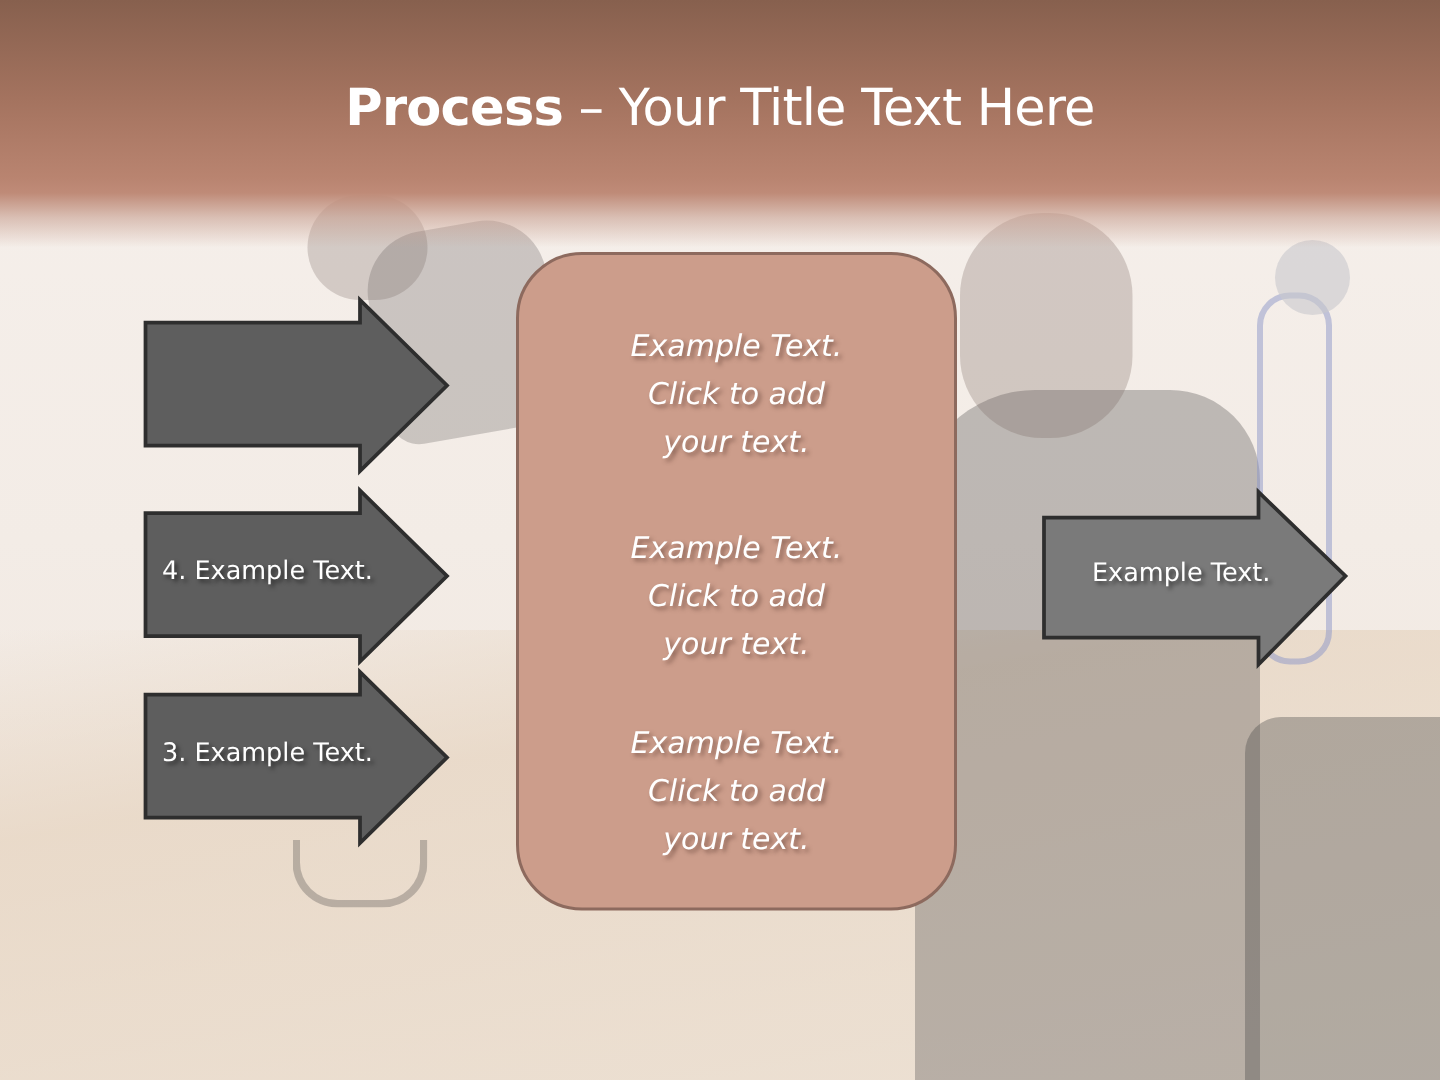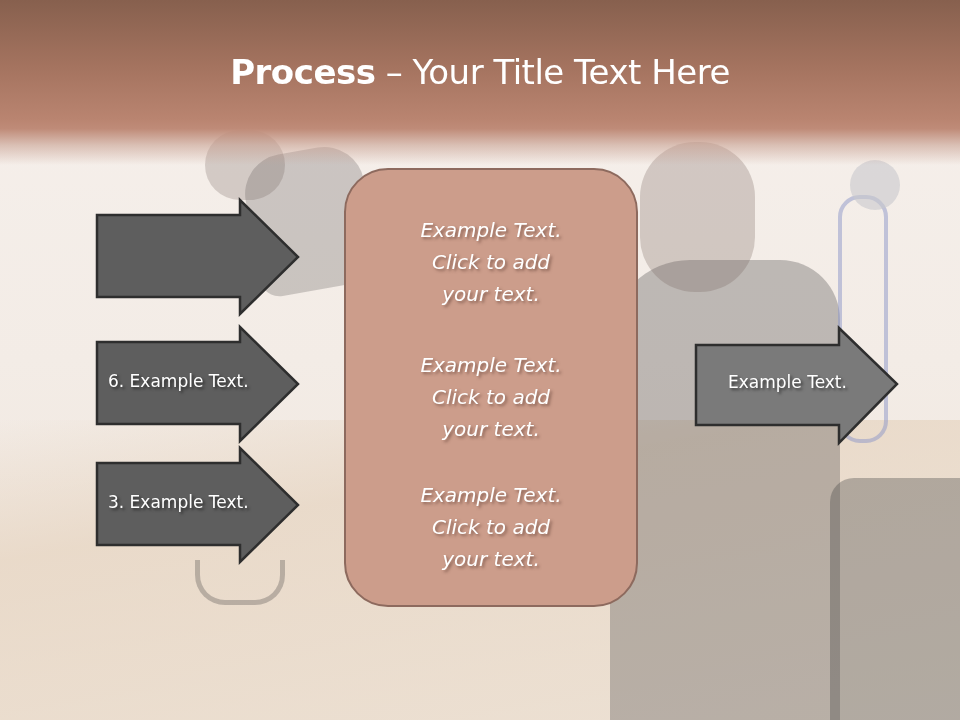--- a/index.html
+++ b/index.html
@@ -54,21 +54,21 @@
   <div class="arrow" style="left:96px; top:199px; width:204px; height:116px;">
     <svg width="204" height="116">
       <polygon points="1,16 144,16 144,1 202,58 144,115 144,98 1,98" fill="#5e5e5e" stroke="#2e2e2e" stroke-width="2.5"></polygon>
     </svg>
   </div>
 
   <div class="arrow" style="left:96px; top:326px; width:204px; height:116px;">
     <svg width="204" height="116">
       <polygon points="1,16 144,16 144,1 202,58 144,115 144,98 1,98" fill="#5e5e5e" stroke="#2e2e2e" stroke-width="2.5"></polygon>
     </svg>
-    <div class="label" style="top:45px; left:12px;">6. Example Text.</div>
+    <div class="label" style="top:45px; left:12px;">4. Example Text.</div>
   </div>
 
   <div class="arrow" style="left:96px; top:447px; width:204px; height:116px;">
     <svg width="204" height="116">
       <polygon points="1,16 144,16 144,1 202,58 144,115 144,98 1,98" fill="#5e5e5e" stroke="#2e2e2e" stroke-width="2.5"></polygon>
     </svg>
     <div class="label" style="top:45px; left:12px;">3. Example Text.</div>
   </div>
 
   <div class="center-box">

